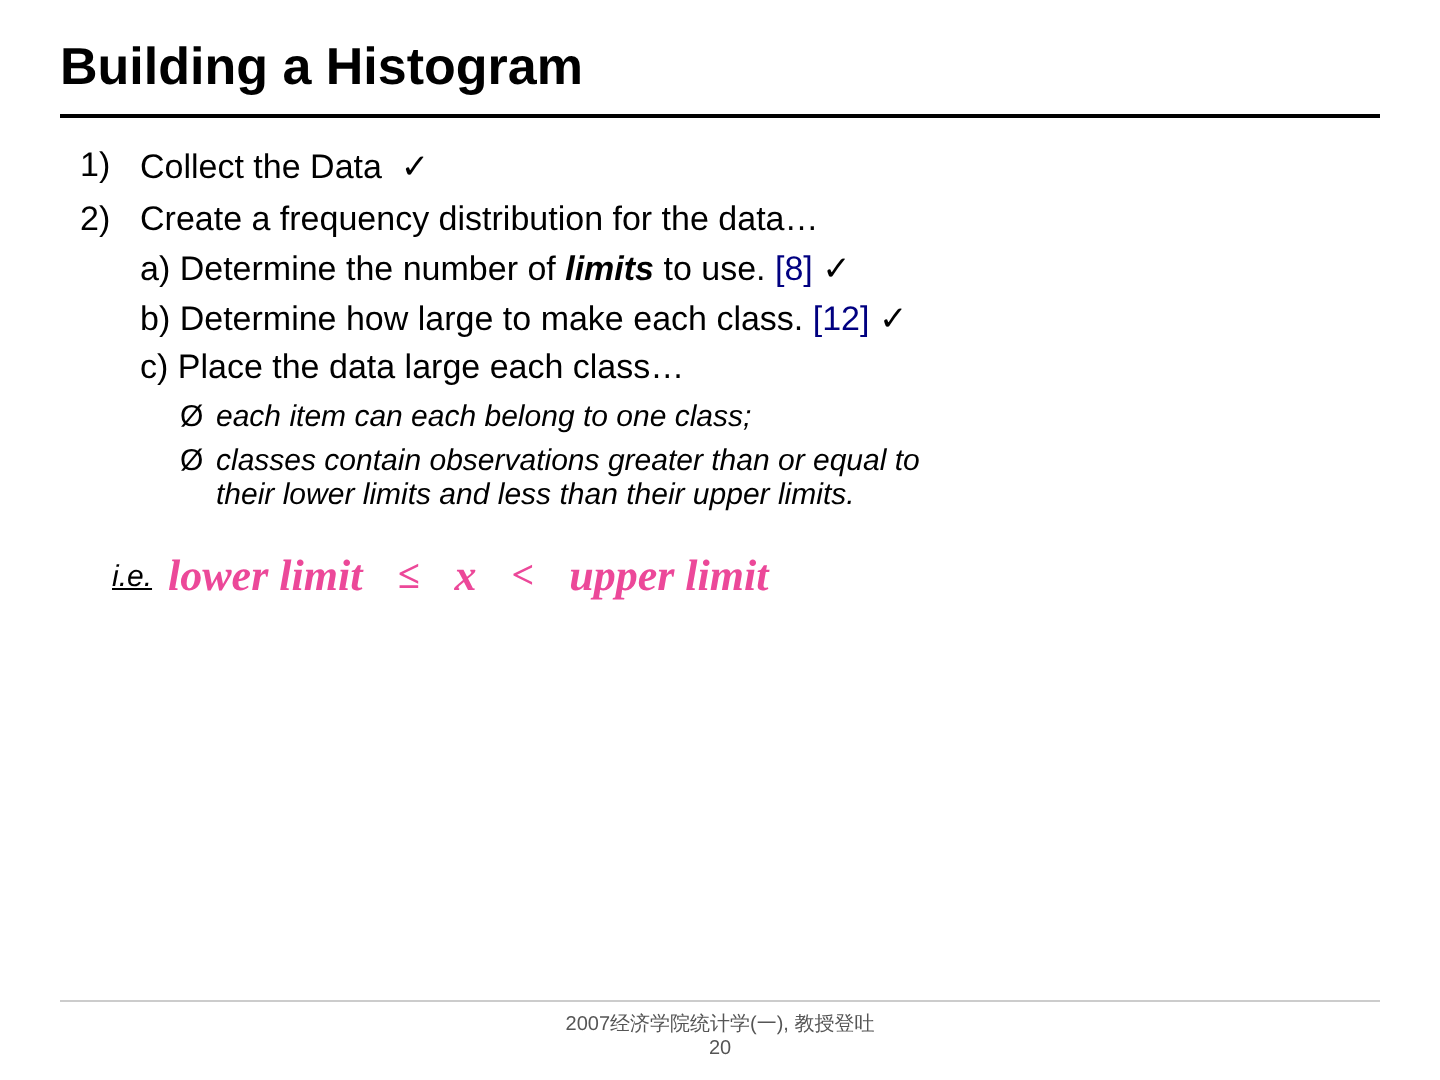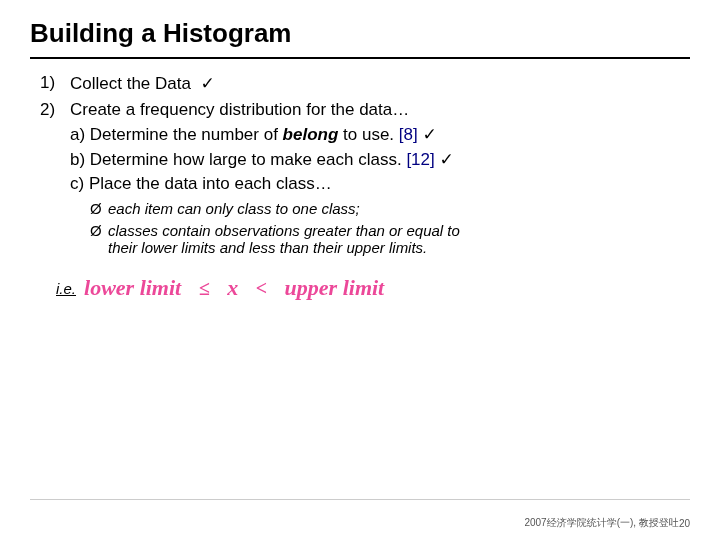--- a/index.html
+++ b/index.html
@@ -119,25 +119,26 @@
     .checkmark {
       font-family: Arial, Helvetica, sans-serif;
       font-size: 17px;
     }
 
     .footer {
       display: flex;
       justify-content: flex-end;
       align-items: center;
       margin-top: auto;
-      padding-top: 16px;
+      padding-top: 4px;
       border-top: 1px solid #ccc;
       font-size: 10px;
       color: #555;
       font-family: Arial, Helvetica, sans-serif;
+      flex-direction: column;
     }
 
     .italic-bold {
       font-style: italic;
       font-weight: bold;
     }
 
     .bracket-blue {
       color: #000080;
     }
@@ -157,32 +158,32 @@
         Collect the Data &nbsp;<span class="checkmark">✓</span>
       </span>
     </div>
 
     <div class="list-item" style="flex-direction: row; align-items: flex-start;">
       <span class="list-num">2)</span>
       <span class="list-text">
         <span>Create a frequency distribution for the data…</span>
         <div class="sub-list">
           <div class="sub-item">
-            a) Determine the number of <span class="italic-bold">belong</span> to use. <span class="bracket-blue">[8]</span> <span class="checkmark">✓</span>
+            a) Determine the number of <span class="italic-bold">limits</span> to use. <span class="bracket-blue">[8]</span> <span class="checkmark">✓</span>
           </div>
           <div class="sub-item">
             b) Determine how large to make each class. <span class="bracket-blue">[12]</span> <span class="checkmark">✓</span>
           </div>
           <div class="sub-item">
-            c) Place the data into each class…
+            c) Place the data large each class…
           </div>
           <div class="bullet-list">
             <div class="bullet-item">
               <span class="bullet-arrow">Ø</span>
-              <span>each item can only class to one class;</span>
+              <span>each item can each belong to one class;</span>
             </div>
             <div class="bullet-item">
               <span class="bullet-arrow">Ø</span>
               <span>classes contain observations greater than or equal to<br>their lower limits and less than their upper limits.</span>
             </div>
           </div>
         </div>
       </span>
     </div>
 

